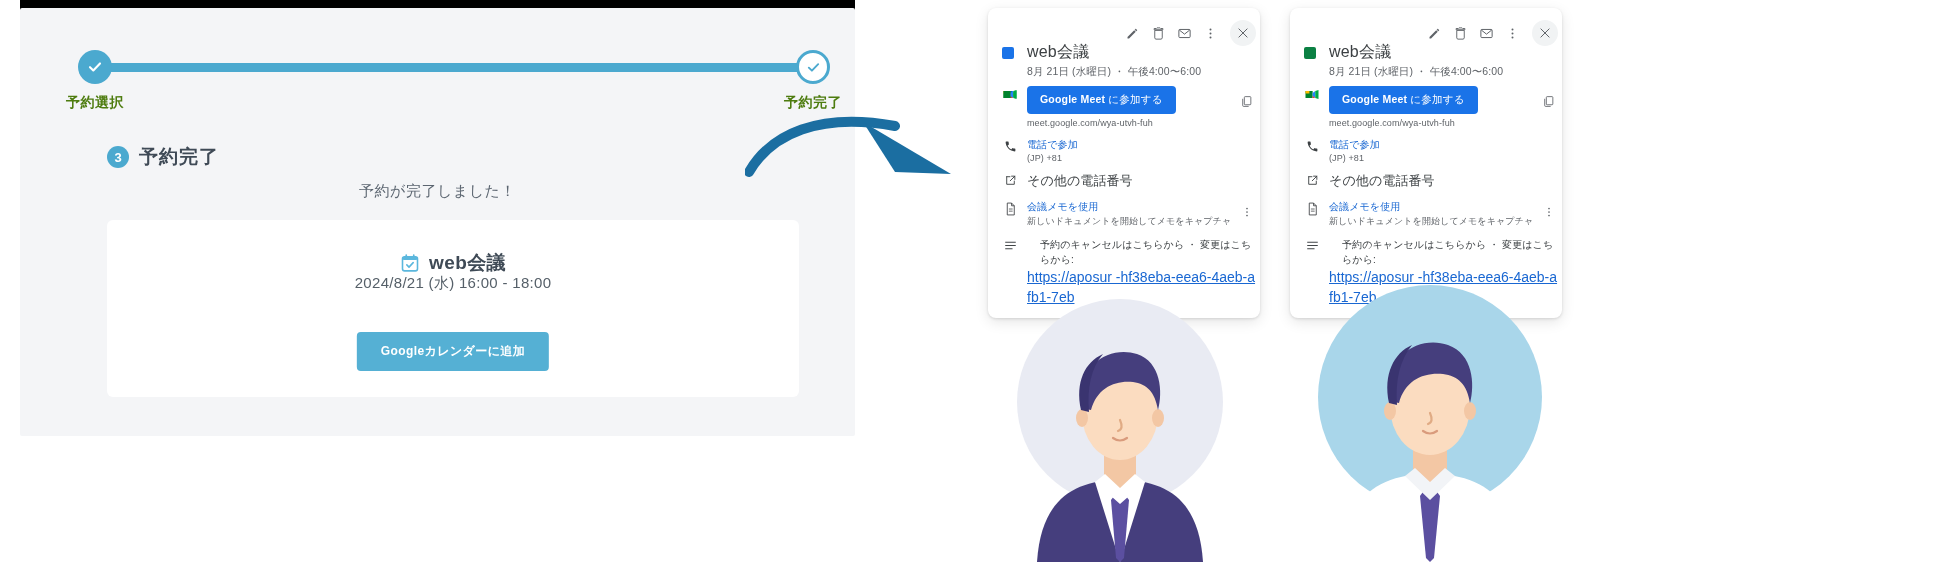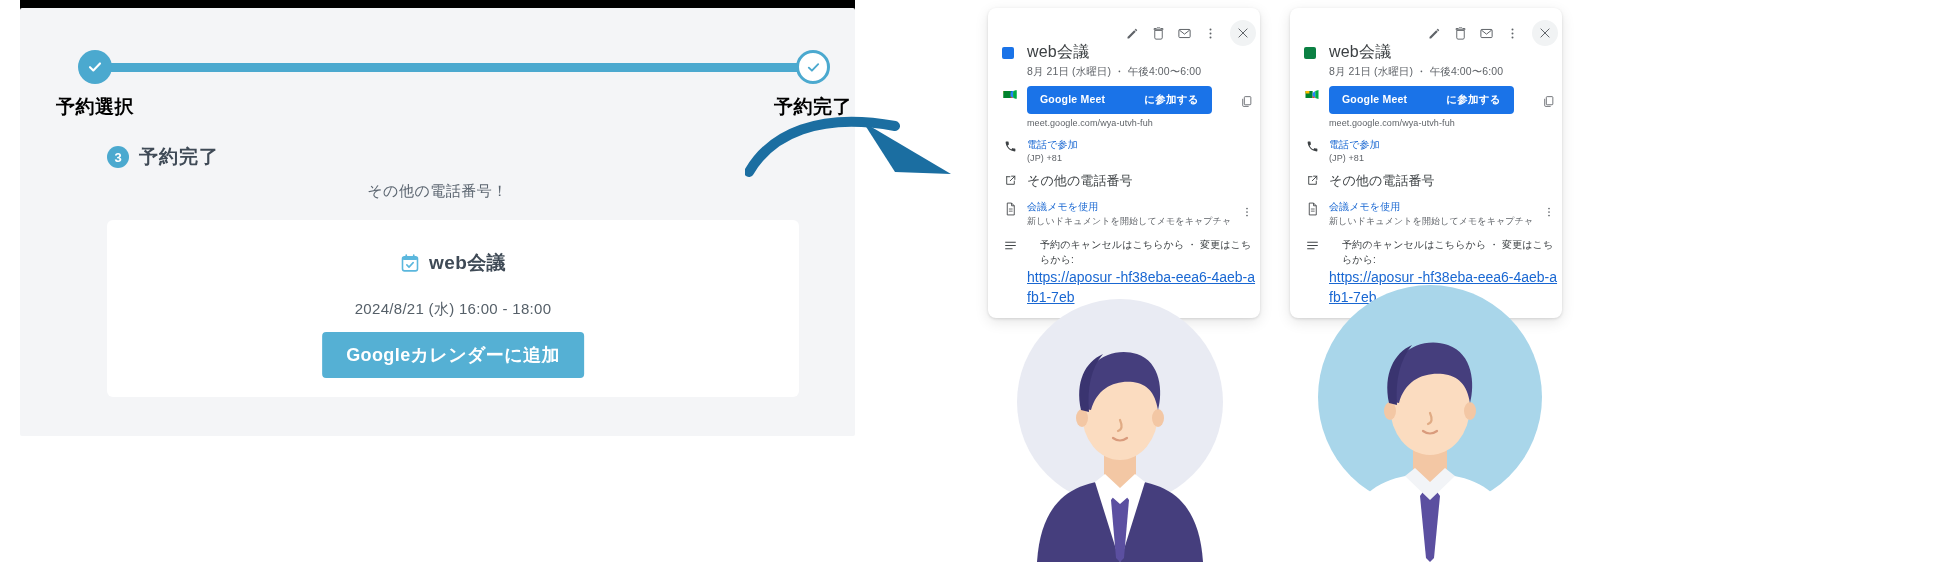--- a/index.html
+++ b/index.html
@@ -35,21 +35,21 @@
     width: 34px; height: 34px; border-radius: 50%;
     background: #4ba9cf; margin: 14px auto 0;
     display: flex; align-items: center; justify-content: center;
     position: relative; z-index: 2;
   }
   .step.current .bubble {
     background: #ffffff; border: 3px solid #4ba9cf;
   }
   .step .bubble svg { display: block; }
   .step .slabel {
-    margin-top: 10px; font-size: 19px; color: #000000; font-weight: 700;
+    margin-top: 10px; font-size: 14px; color: #4d7c0f; font-weight: 700;
     letter-spacing: .5px;
   }
   .step.s1 { left: 75px; }
   .step.s2 { left: 434px; }
   .step.s3 { left: 793px; }
 
   
   .sec-head {
     position: absolute; left: 87px; top: 136px;
     display: flex; align-items: center; gap: 10px;
@@ -72,27 +72,27 @@
     width: 692px; height: 177px;
     background: #ffffff; border-radius: 6px;
   }
   .meet-title-row {
     position: absolute; left: 0; top: 30px; width: 692px;
     display: flex; align-items: center; justify-content: center; gap: 9px;
   }
   .cal-ico { width: 20px; height: 20px; display:block; }
   .meet-title { font-size: 19px; color: #3f4a56; font-weight: 700; letter-spacing: .4px; }
   .meet-date {
-    position: absolute; left: 0; top: 80px; width: 692px; text-align: center;
+    position: absolute; left: 0; top: 54px; width: 692px; text-align: center;
     font-size: 15px; color: #566069; letter-spacing: .3px;
   }
   .gcal-btn {
     position: absolute; left: 50%; top: 112px; transform: translateX(-50%);
     background: #55b0d4; color: #fff; border: none;
-    font-size: 18px; font-weight: 700; letter-spacing: .4px;
+    font-size: 12px; font-weight: 700; letter-spacing: .4px;
     padding: 11px 24px; border-radius: 4px; cursor: pointer;
     font-family: "Liberation Sans", sans-serif;
   }
 
   
   .arrow { position: absolute; left: 745px; top: 110px; }
 
   
   .popup {
     position: absolute; top: 8px;
@@ -124,21 +124,21 @@
   .pop-rows { position: absolute; left: 11px; top: 78px; width: 258px; }
   .prow { display: flex; align-items: flex-start; margin-bottom: 6px; position: relative; }
   .prow .pico { width: 22px; flex: 0 0 22px; display: flex; justify-content: center; padding-top: 2px; }
   .prow .pbody { flex: 1 1 auto; padding-left: 6px; min-width: 0; }
 
   .meet-btn {
     background: #1a73e8; color: #fff; border: none; border-radius: 4px;
     font-size: 10.5px; font-weight: 700; padding: 7px 13px; cursor: pointer;
     font-family: "Liberation Sans", sans-serif; letter-spacing: .2px;
   }
-  .meet-btn .light { font-weight: 700; margin-left: 36px; }
+  .meet-btn .light { font-weight: 400; }
   .meet-url { font-size: 9px; color: #5f6368; margin-top: 4px; letter-spacing: .1px; }
   .copy-ico { position: absolute; right: 4px; top: 8px; cursor: pointer; }
 
   .lnk { font-size: 10px; color: #1967d2; letter-spacing: .1px; }
   .sub { font-size: 9px; color: #5f6368; margin-top: 1px; letter-spacing: .1px; }
   .plain { font-size: 13px; color: #3c4043; letter-spacing: .1px; }
   .desc-ln { font-size: 10px; color: #3c4043; line-height: 1.45; letter-spacing: .1px; margin-left: 13px; }
   .desc-url { font-size: 14px; color: #1967d2; text-decoration: underline; line-height: 1.45;
               word-break: break-all; }
   .kebab { position: absolute; right: 4px; top: 4px; cursor: pointer; }
@@ -182,21 +182,21 @@
         </div>
         <div class="slabel">予約完了</div>
       </div>
     </div>
 
     <div class="sec-head">
       <div class="sec-num">3</div>
       <div class="sec-title">予約完了</div>
     </div>
 
-    <div class="done-msg">その他の電話番号！</div>
+    <div class="done-msg">予約が完了しました！</div>
 
     <div class="inner-card">
       <div class="meet-title-row">
         <span class="cal-ico">
           <svg width="20" height="20" viewBox="0 0 24 24">
             <rect x="3" y="4.5" width="18" height="17" rx="2.5" fill="none" stroke="#5bb7dd" stroke-width="1.9"></rect>
             <rect x="3" y="4.5" width="18" height="4" rx="2" fill="#5bb7dd"></rect>
             <path d="M7.5 2.5v3.5M16.5 2.5v3.5" stroke="#5bb7dd" stroke-width="2" stroke-linecap="round"></path>
             <path d="M8.2 14.3l2.6 2.6 5-5.3" fill="none" stroke="#5bb7dd" stroke-width="1.9" stroke-linecap="round" stroke-linejoin="round"></path>
           </svg>

